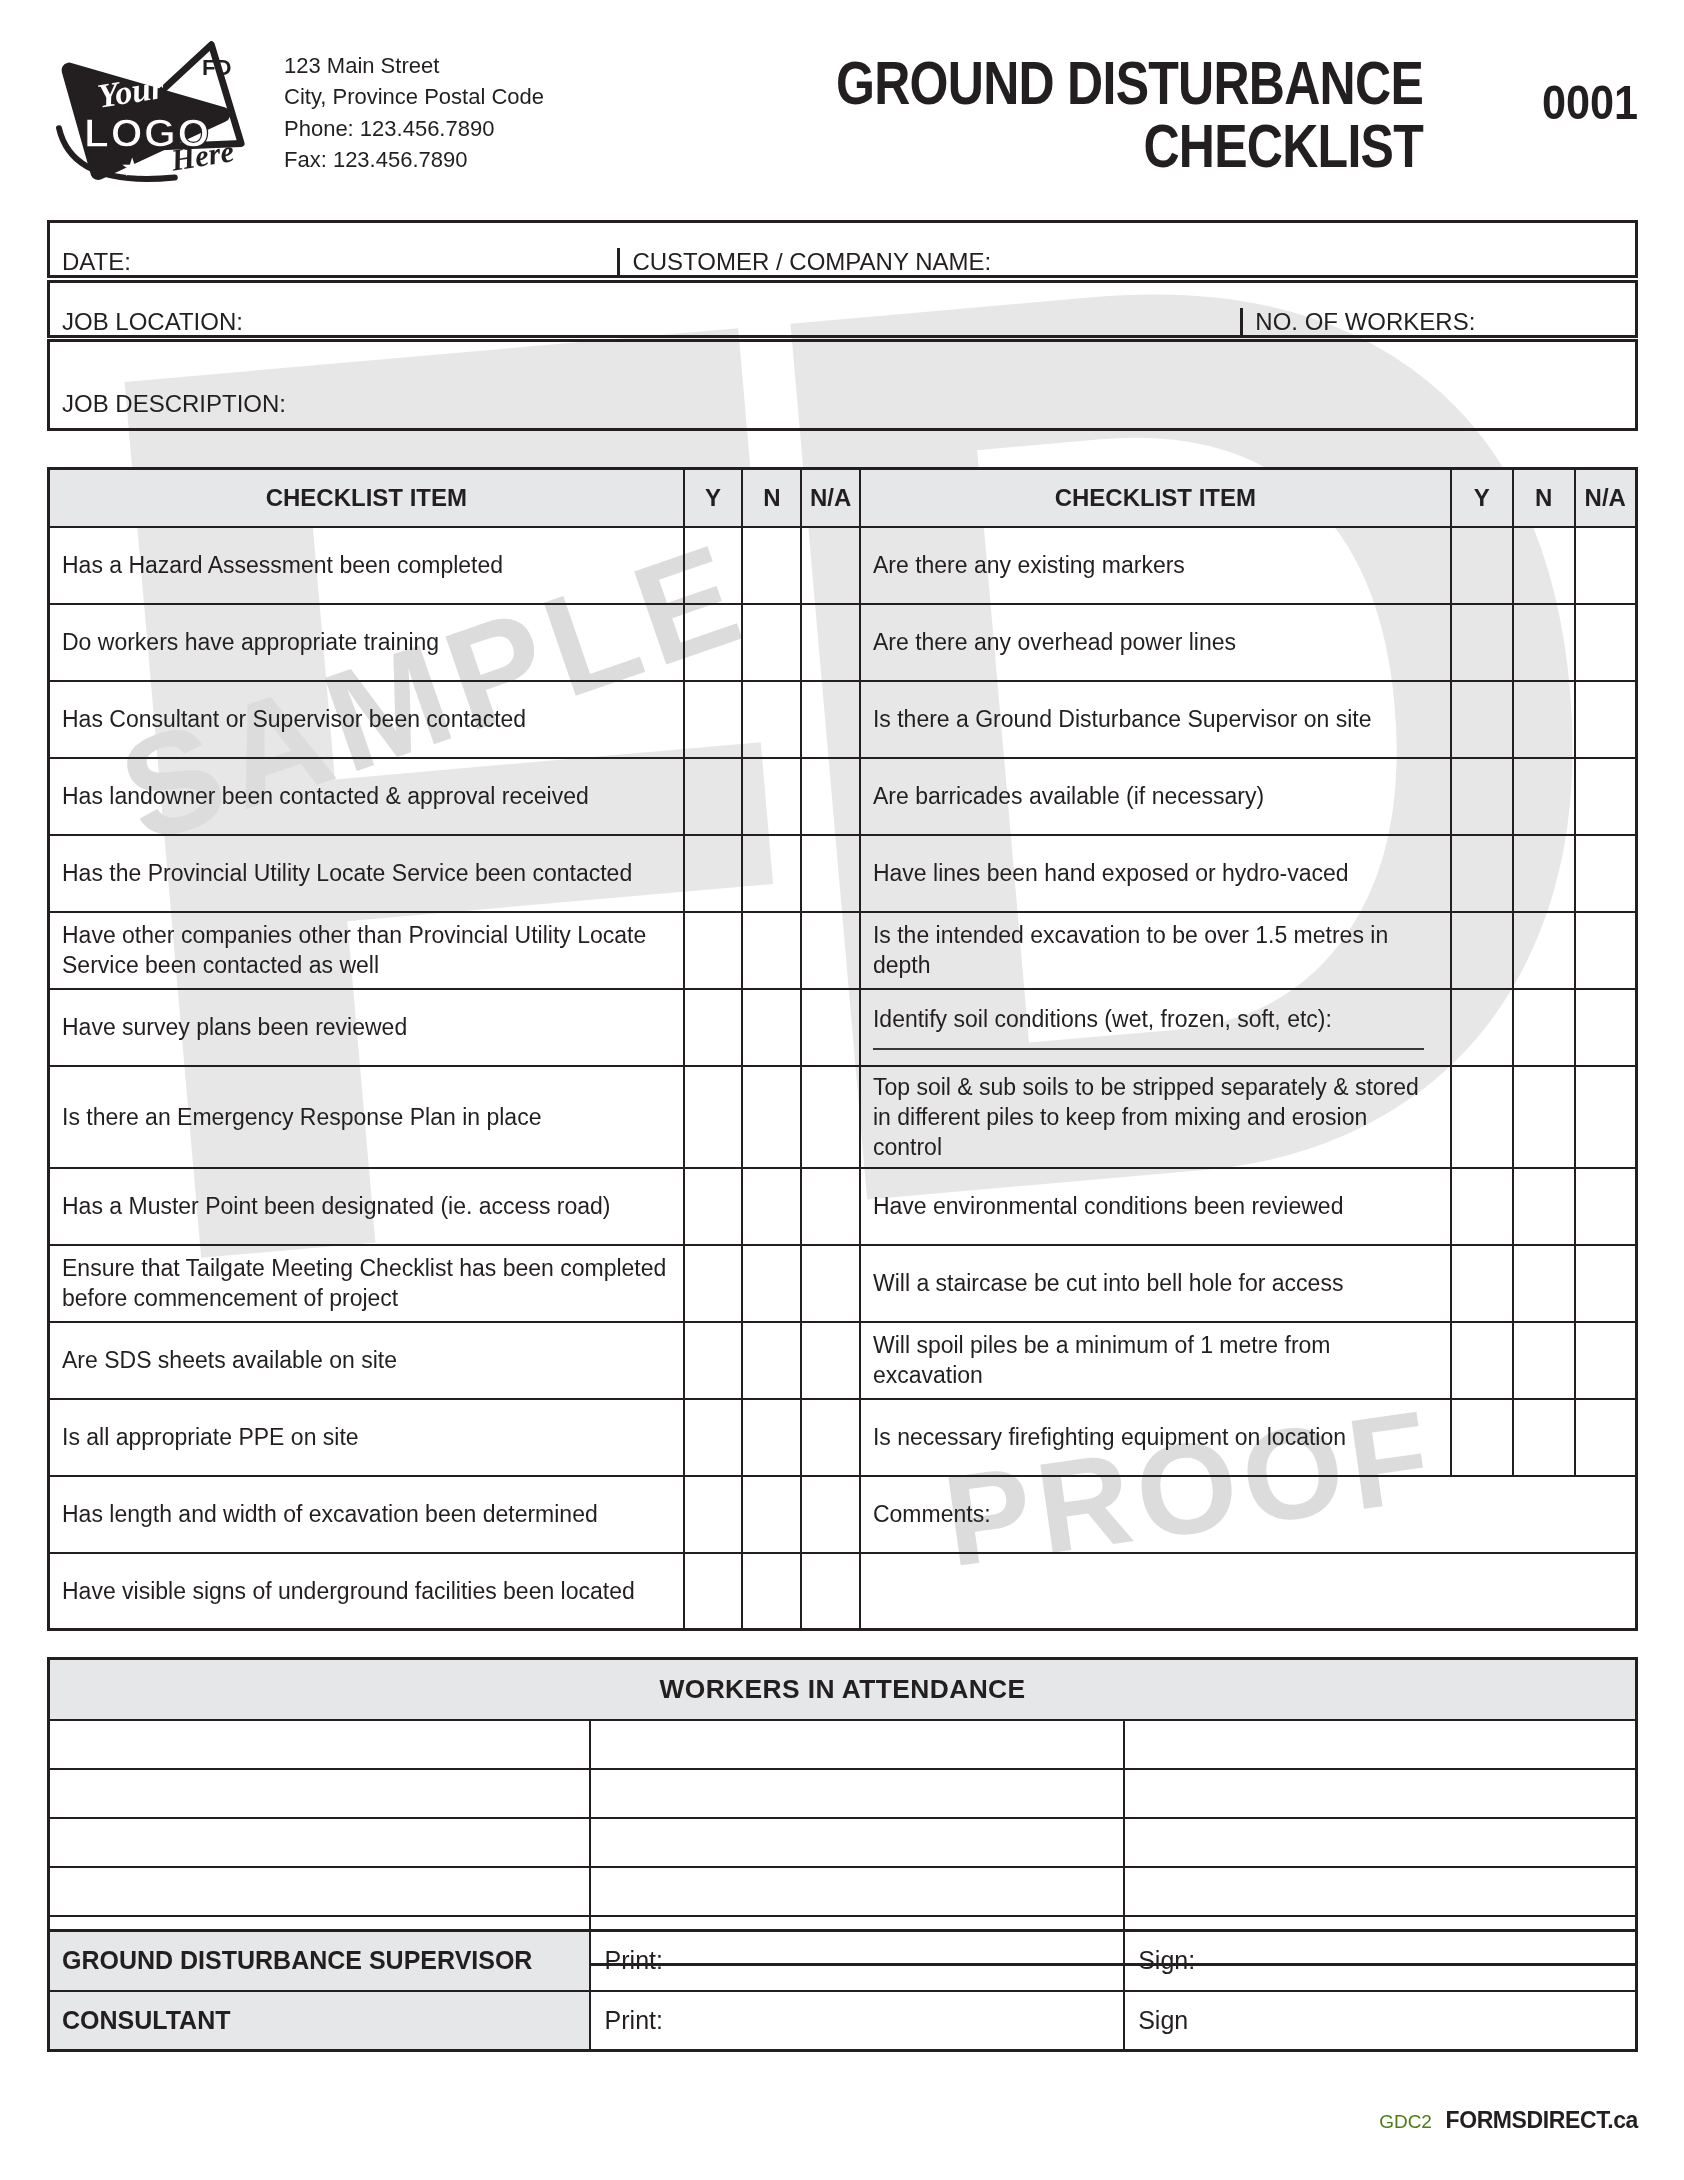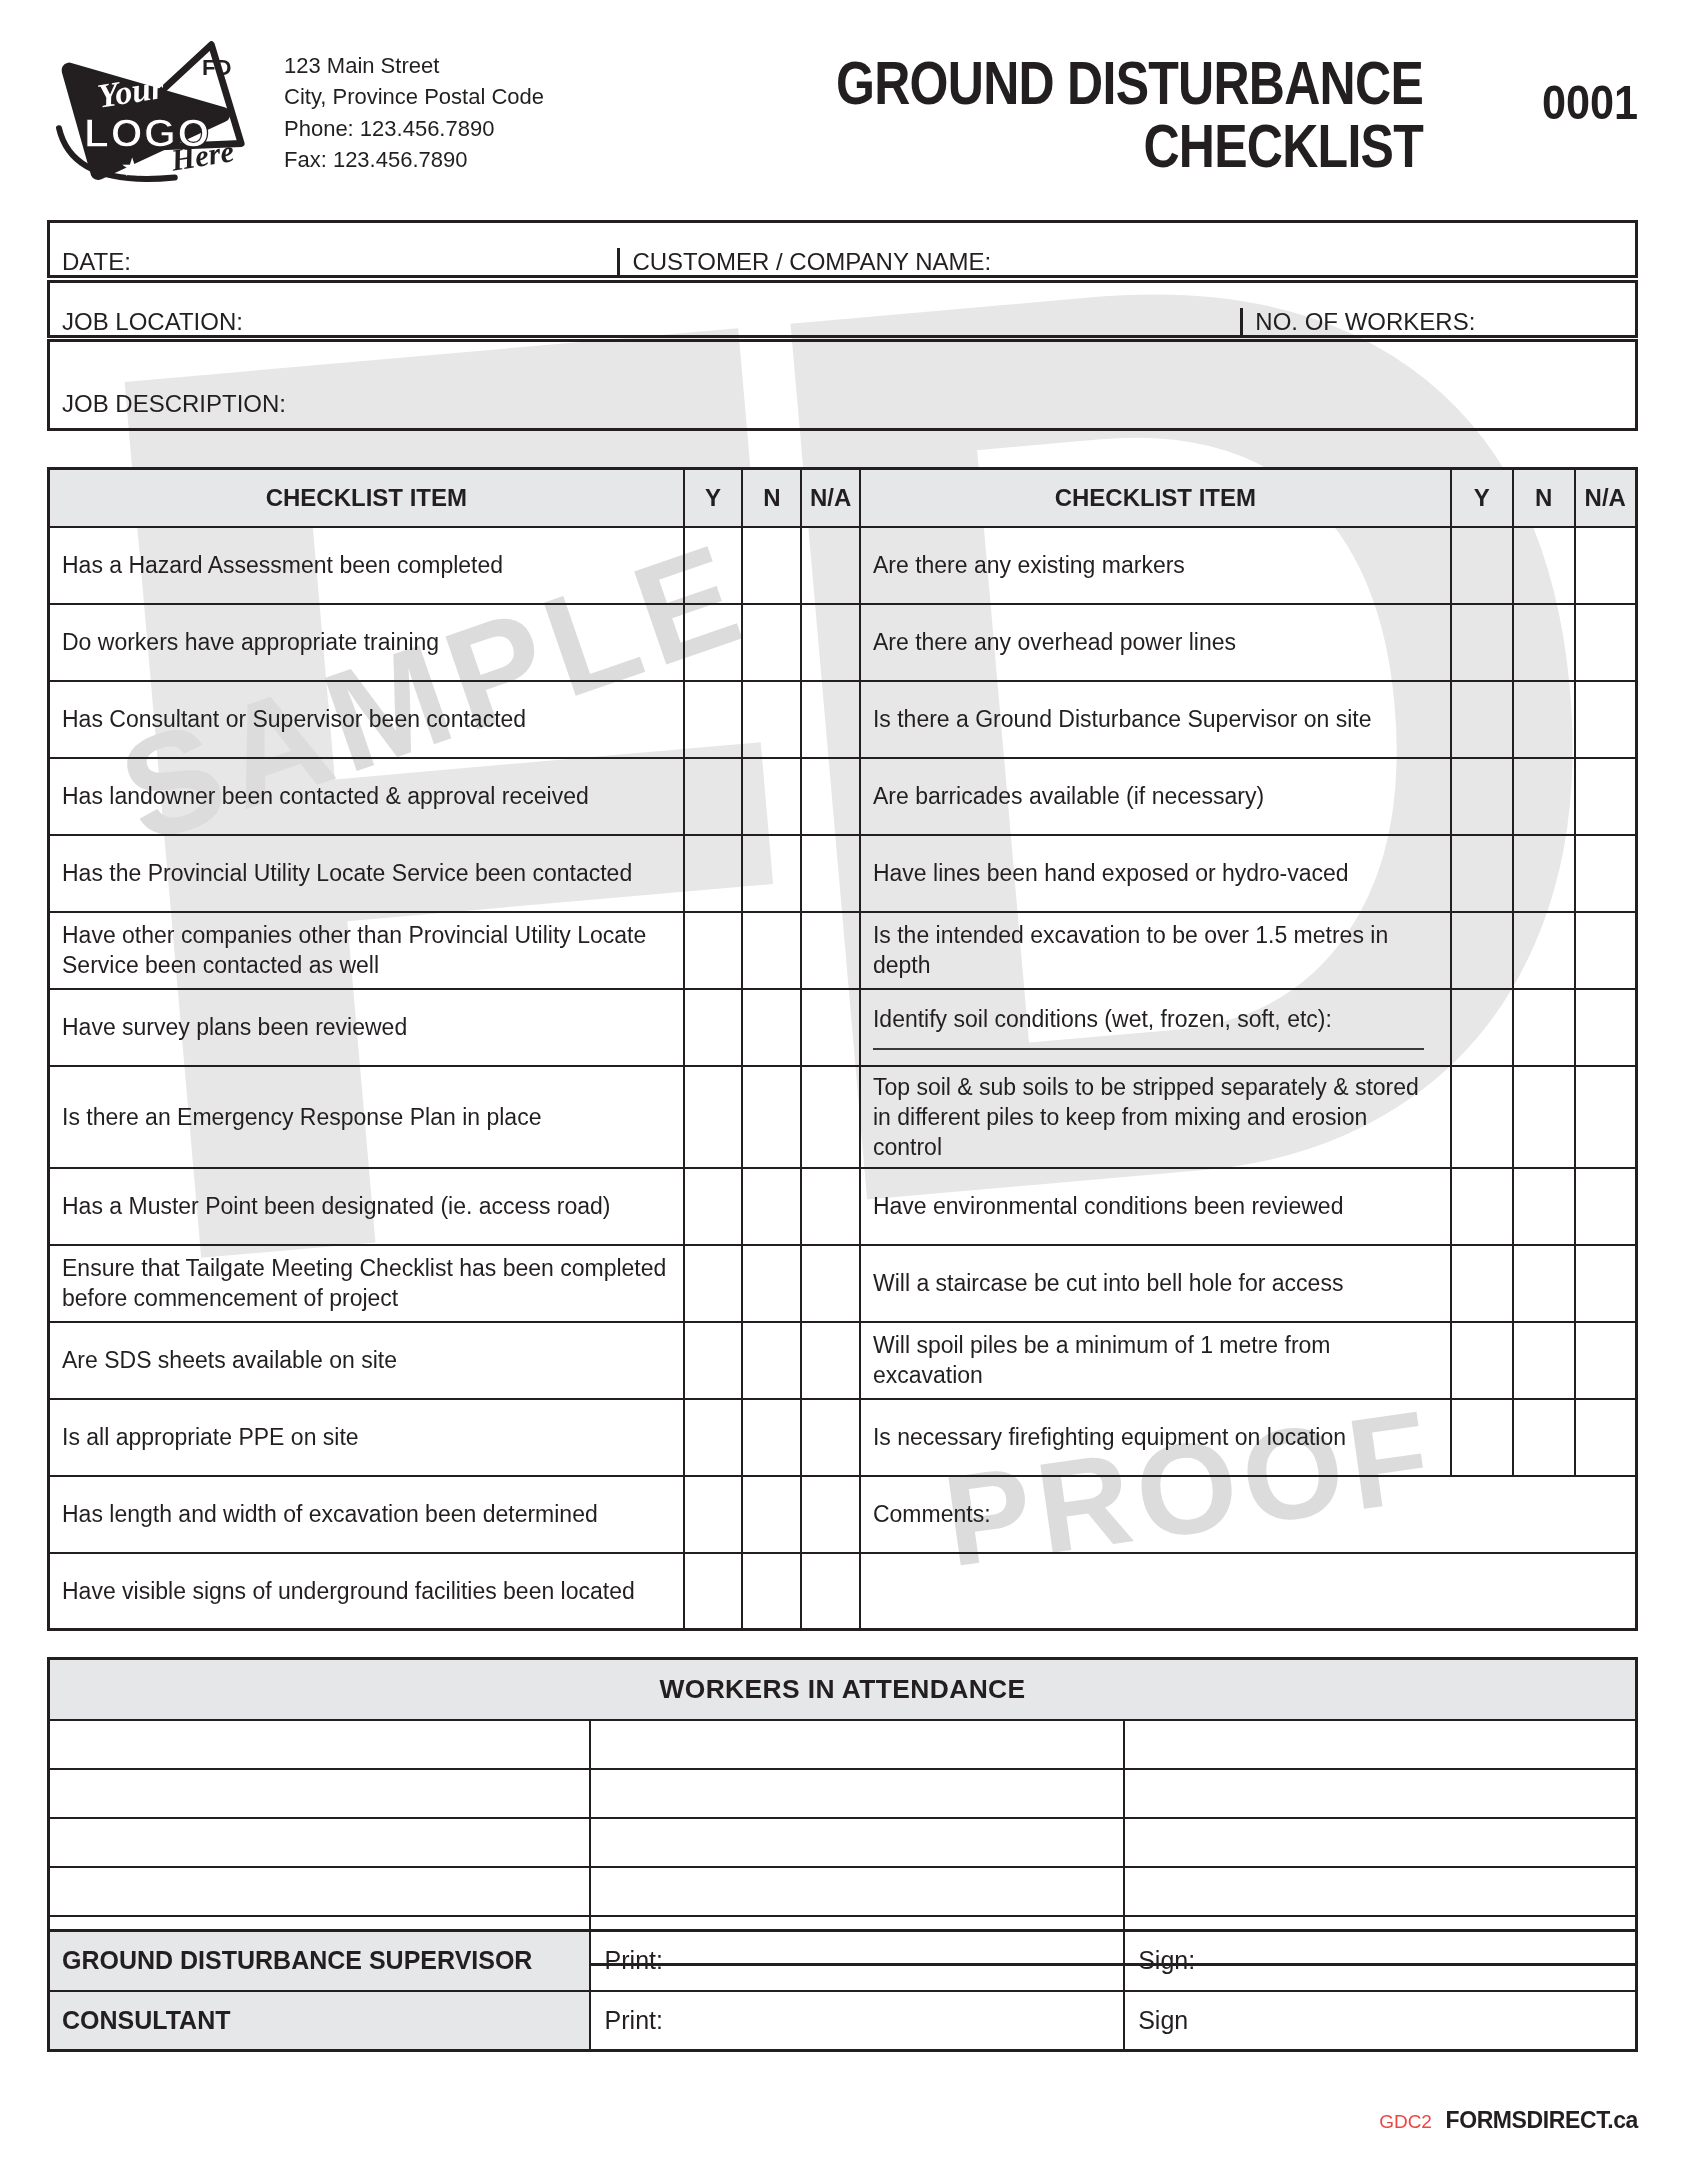--- a/index.html
+++ b/index.html
@@ -58,21 +58,21 @@
   
   .signatures{position:absolute;left:47px;right:47px;top:1929px;}
   .signatures table{width:100%;table-layout:fixed;border:3.4px solid #231f20;}
   .signatures th,.signatures td{border:2.6px solid #231f20;box-sizing:border-box;height:60px;}
   .signatures th{background:#e6e7e8;font-size:25px;font-weight:700;text-align:left;padding-left:12px;
                  white-space:nowrap;}
   .signatures td{font-size:25px;text-align:left;padding-left:13.6px;background:transparent;}
 
   
   .footer{position:absolute;right:47px;top:2107px;display:flex;align-items:baseline;gap:13.6px;}
-  .footer-code{font-size:19px;color:#ef4444;}
+  .footer-code{font-size:19px;color:#4d7c0f;}
   .footer-brand{font-size:23px;font-weight:900;letter-spacing:-0.4px;}
 </style>
 </head>
 <body>
 
 <div class="page">
 
   <div class="watermarks">
     <div class="wm-fd">FD</div>
     <div class="wm-sample">SAMPLE</div>

